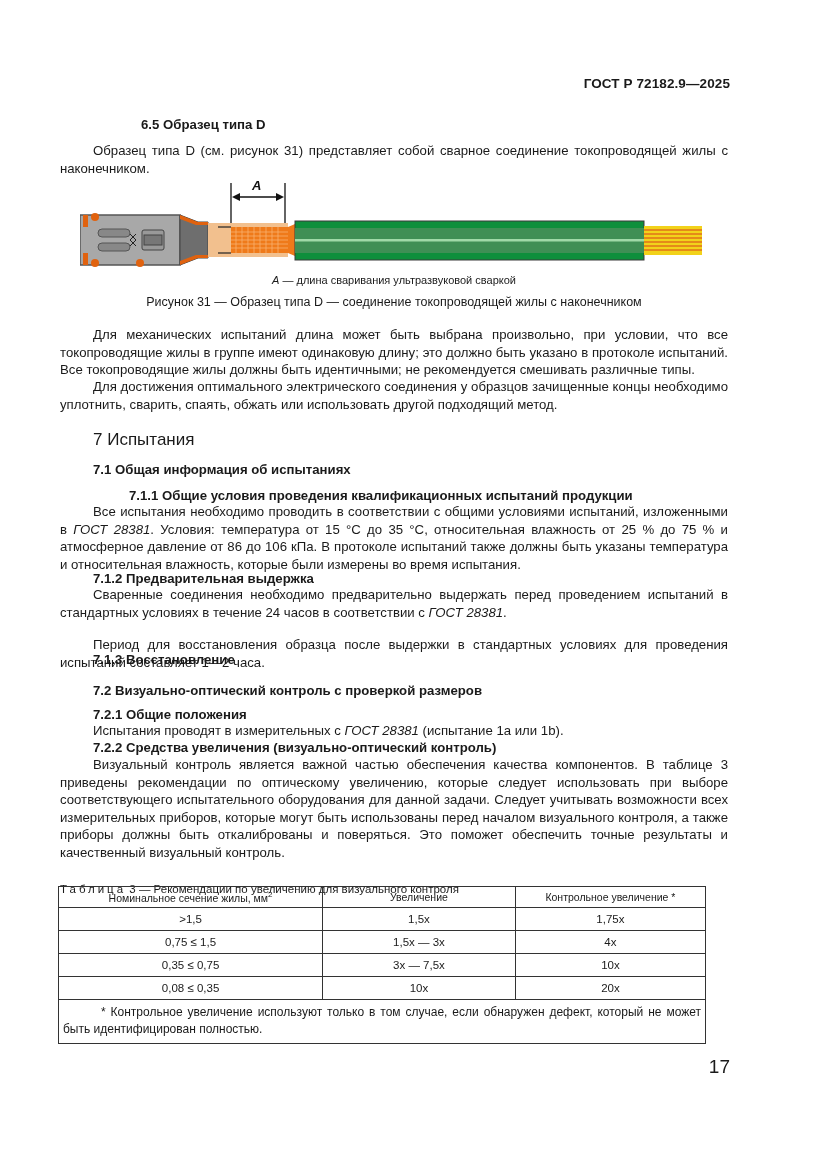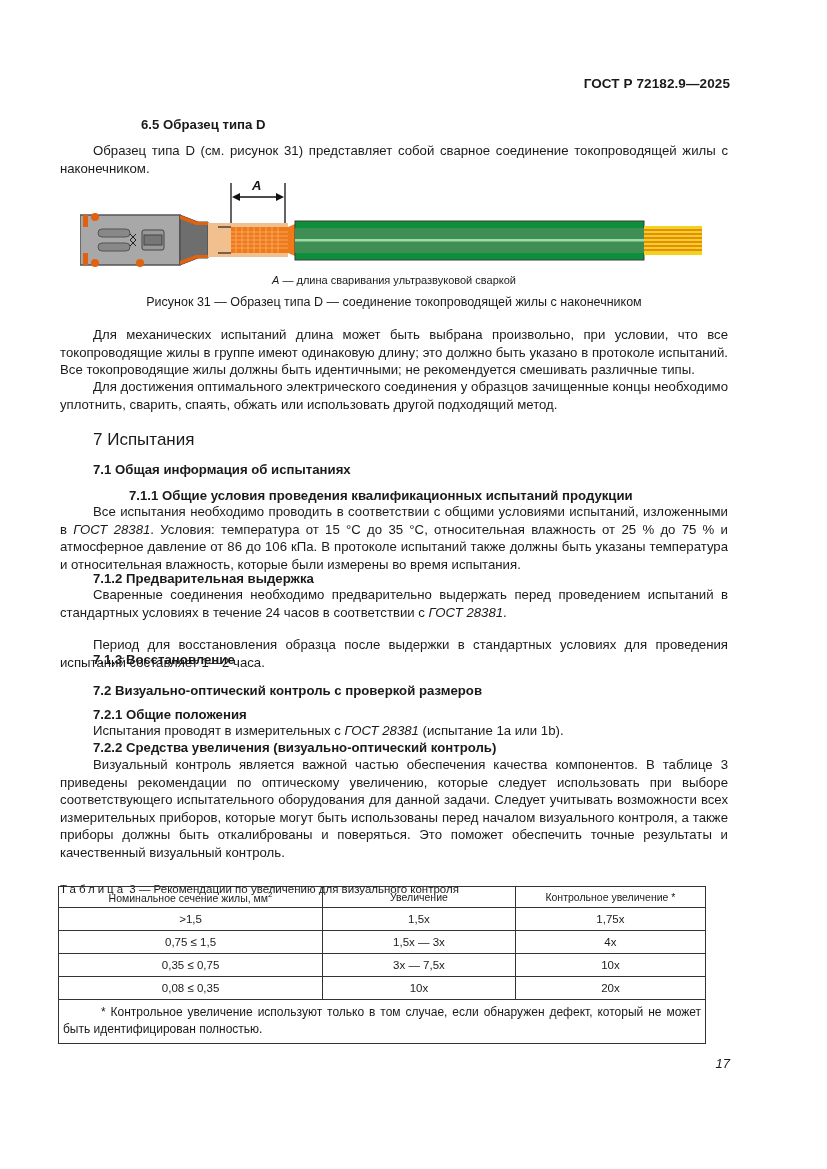--- a/index.html
+++ b/index.html
@@ -30,21 +30,21 @@
       border: 1.5px solid #333; text-align: center; height: 22px; padding: 0 4px;
       font-weight: normal;
     }
     table.t3 th { font-size: 10.5px; height: 20px; }
     table.t3 td.note {
       text-align: justify; text-align-last: left; padding: 4px 4px 5px 4px; line-height: 17px; font-size: 12px; height: auto;
     }
     table.t3 td.note .ind { display: inline-block; width: 38px; }
     .tcap { left: 60px; top: 867px; font-size: 11.5px; margin-top: 16px; }
     .tcap .sp { letter-spacing: 3px; }
-    .pg { right: 97px; top: 1056px; font-size: 13px; font-style: italic; }
+    .pg { right: 97px; top: 1056px; font-size: 19px; }
   </style>
 </head>
 <body>
 
 <div class="abs hdr">ГОСТ Р 72182.9—2025</div>
 
 <div class="abs sec-h" style="left:93px; top:117px;margin-left:48px;">6.5  Образец типа D</div>
 <div class="abs para" style="top:142px;"><span class="ind"></span><span>Образец типа D (см. рисунок 31) представляет собой сварное соединение токопроводящей жилы с наконечником.</span></div>
 
 <div class="abs figure">

